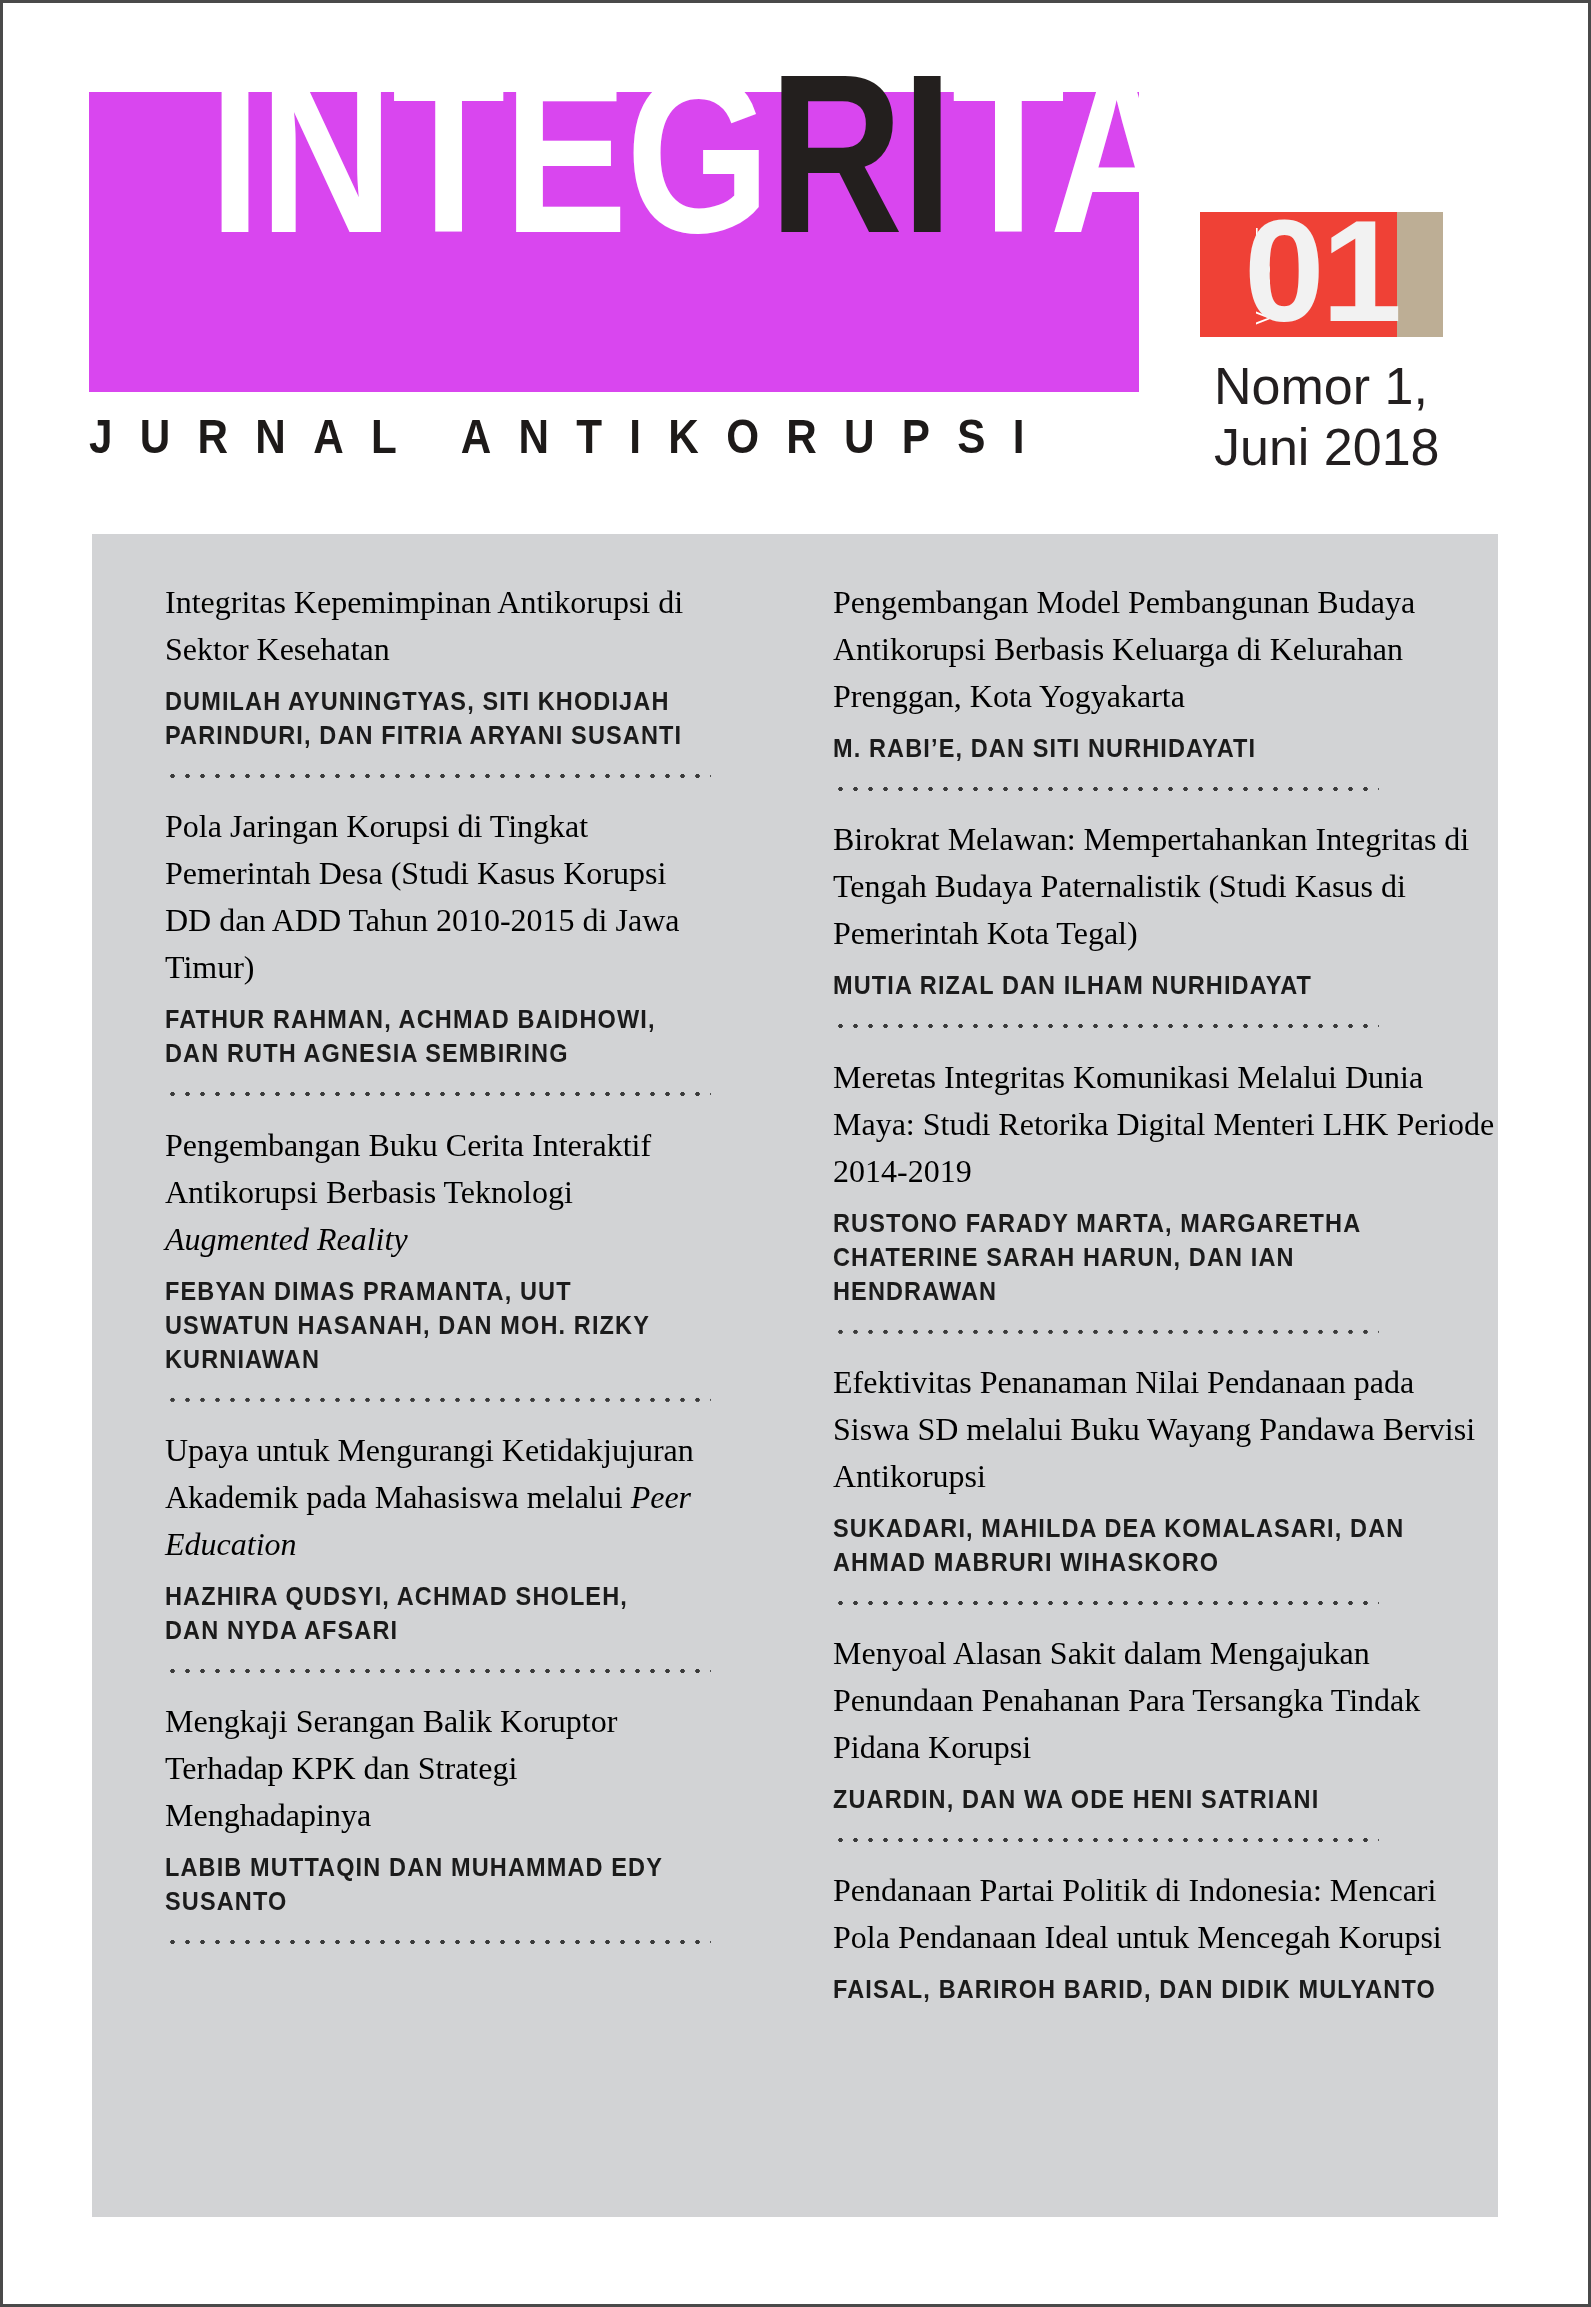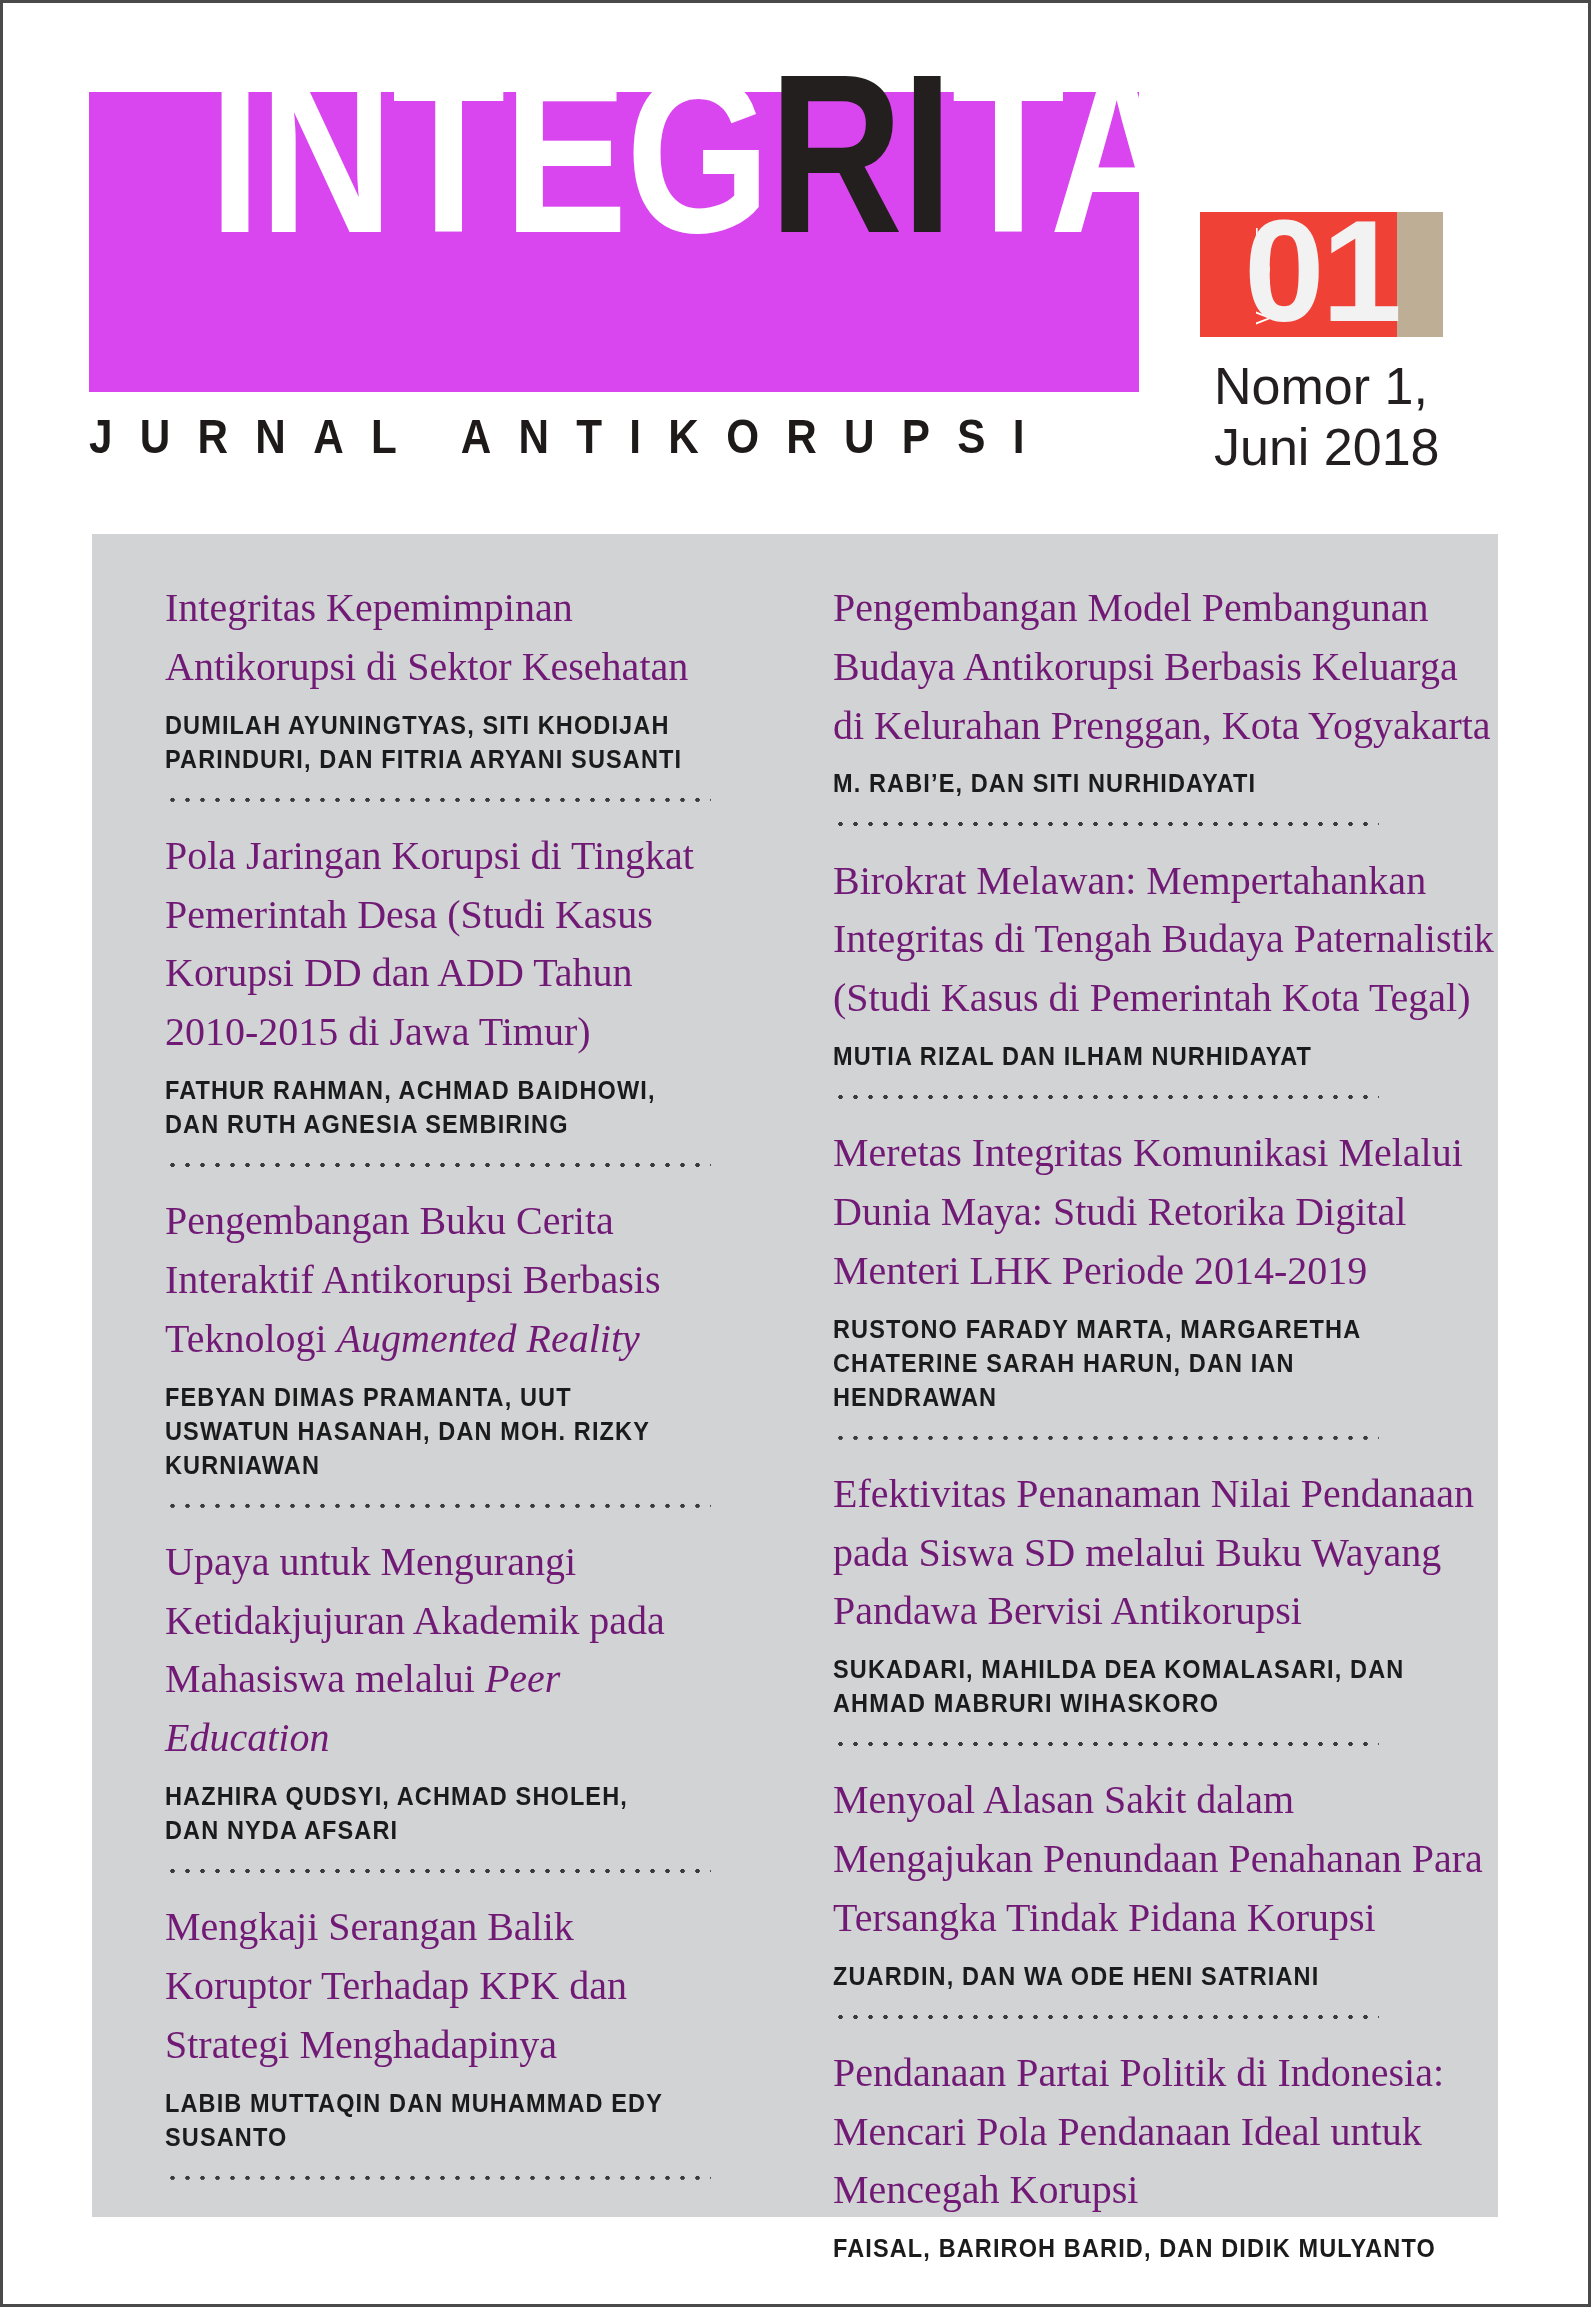--- a/index.html
+++ b/index.html
@@ -177,23 +177,23 @@
   }
   .toc-col {
     box-sizing: border-box;
   }
   .toc-col.left  { width: 659px; padding-left: 73px; padding-right: 31px; }
   .toc-col.right { width: 747px; padding-left: 82px; }
 
   .entry { margin-bottom: 0; }
   .entry-title {
     font-family: "Liberation Serif", serif;
-    font-size: 40px;
+    font-size: 32px;
     line-height: 1.47;
-    color: #701a75;
+    color: #000000;
     font-weight: normal;
   }
   .entry-title i { font-style: italic; }
   .entry-authors {
     font-family: "Liberation Sans Narrow", "Liberation Sans", sans-serif;
     font-weight: bold;
     font-size: 25px;
     line-height: 1.36;
     letter-spacing: 1.2px;
     color: #1b1b1b;

